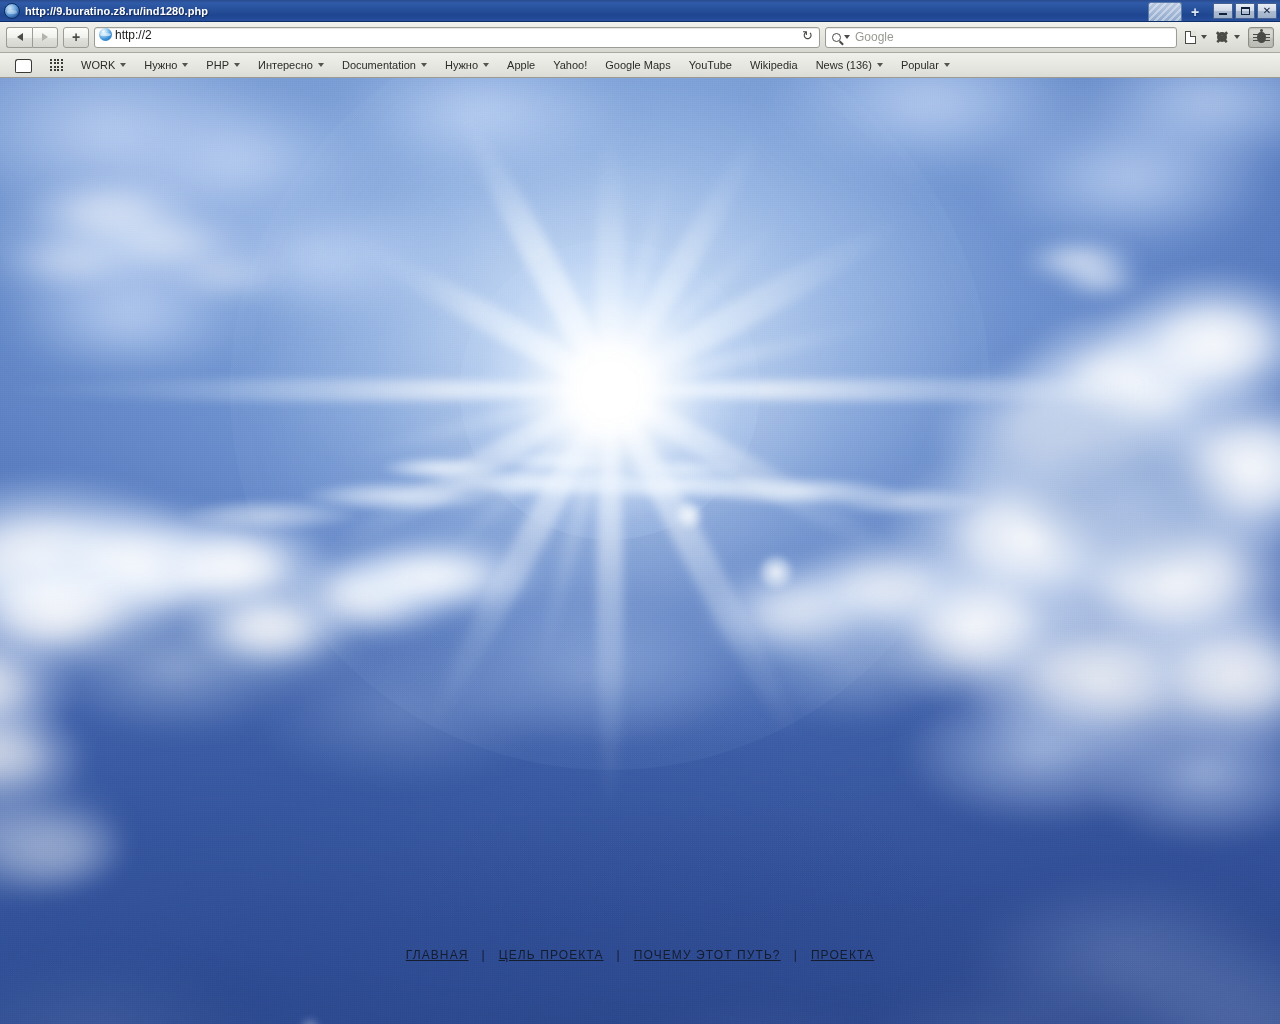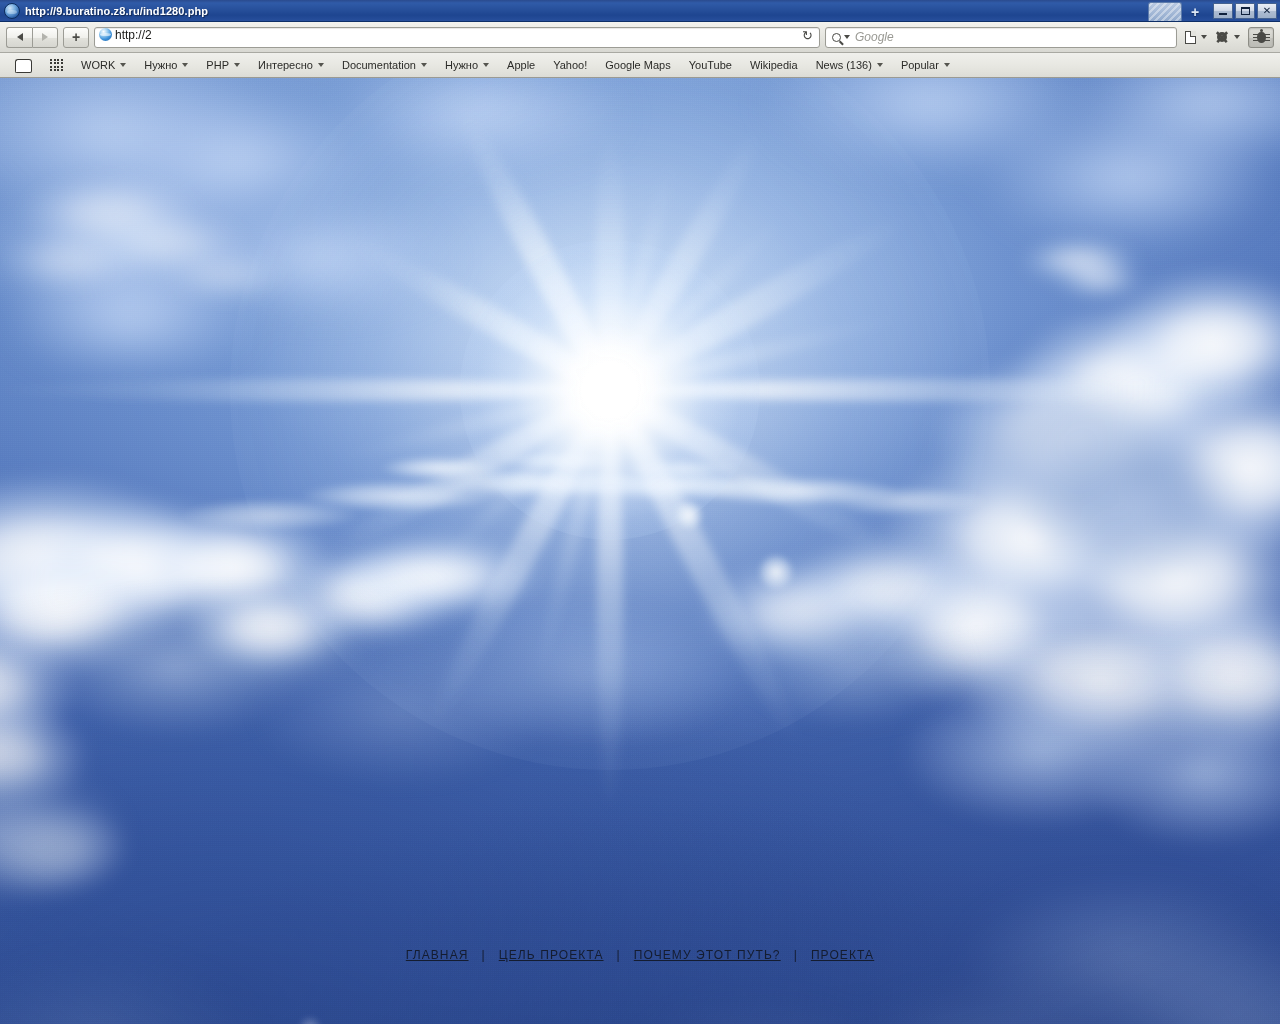--- a/index.html
+++ b/index.html
@@ -129,21 +129,20 @@
     white-space: nowrap; overflow: hidden; text-overflow: ellipsis;
   }
   .reload {
     font-size: 13px; color: #4a4a46; padding-left: 4px; flex: 0 0 auto;
   }
   .searchbox {
     width: 352px; height: 21px; flex: 0 0 auto;
     background: #ffffff; border: 1px solid #9c9c95; border-radius: 3px;
     display: flex; align-items: center; padding: 0 6px;
     box-shadow: inset 0 1px 1px rgba(0,0,0,0.10);
-    font-style: italic;
   }
   .mag {
     width: 9px; height: 9px; border: 1.6px solid #4a4a46; border-radius: 50%;
     position: relative; flex: 0 0 auto; margin-right: 1px;
   }
   .mag::after {
     content:""; position:absolute; right:-4px; bottom:-3px; width:5px; height:1.6px;
     background:#4a4a46; transform: rotate(45deg);
   }
   .caret { width:0;height:0;border-left:3px solid transparent;border-right:3px solid transparent;border-top:4px solid #4a4a46; margin: 0 5px 0 2px; }

